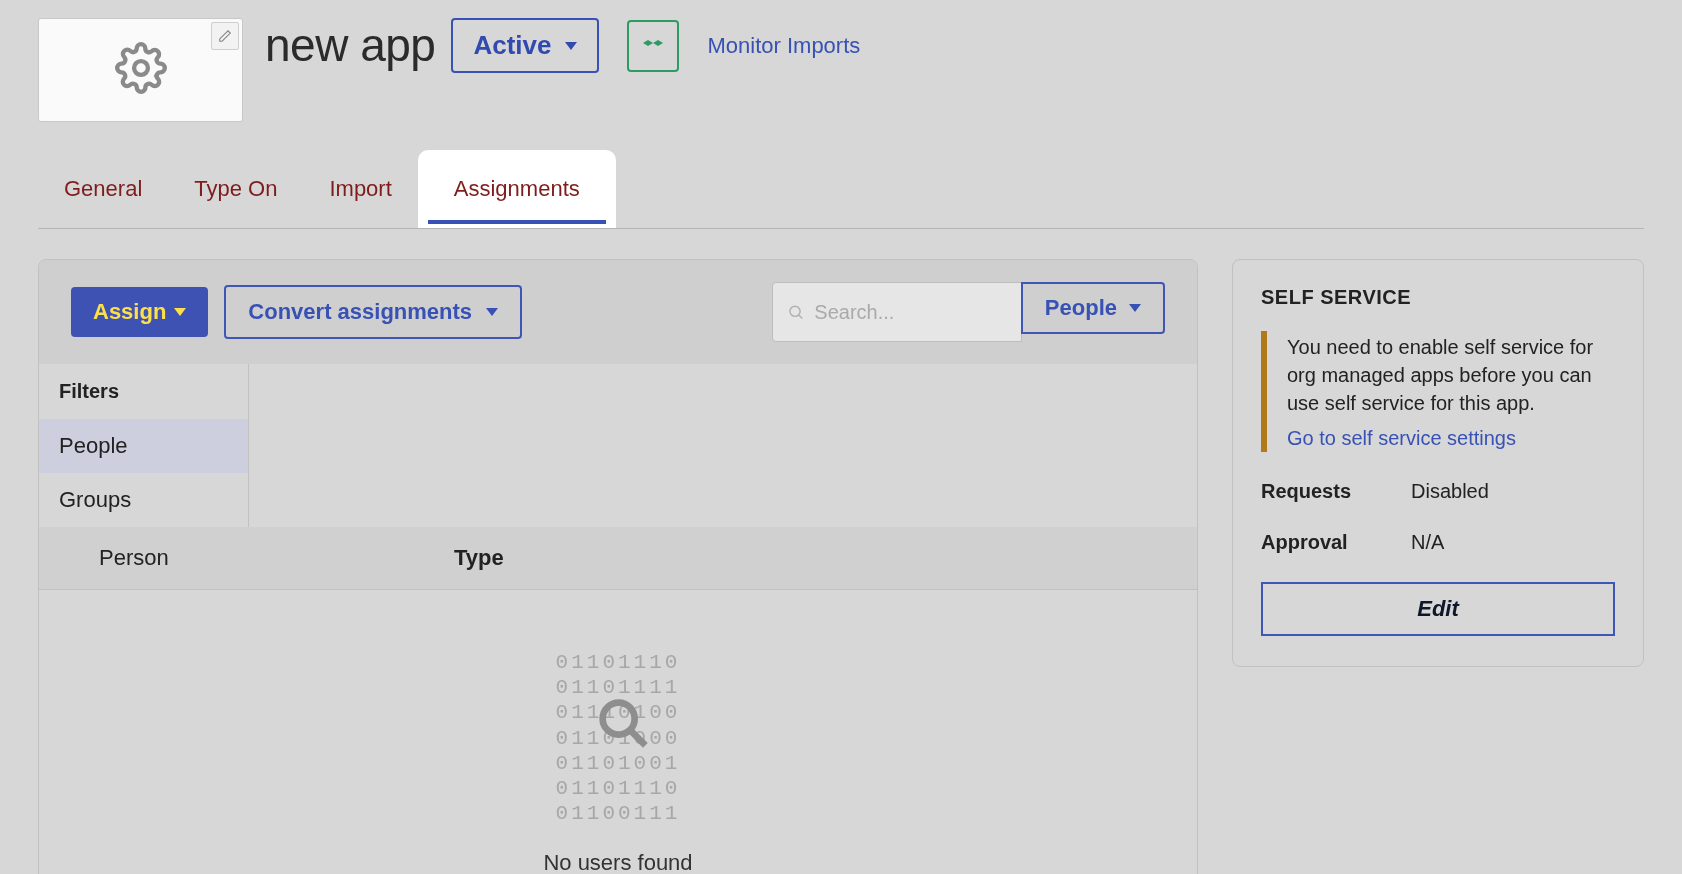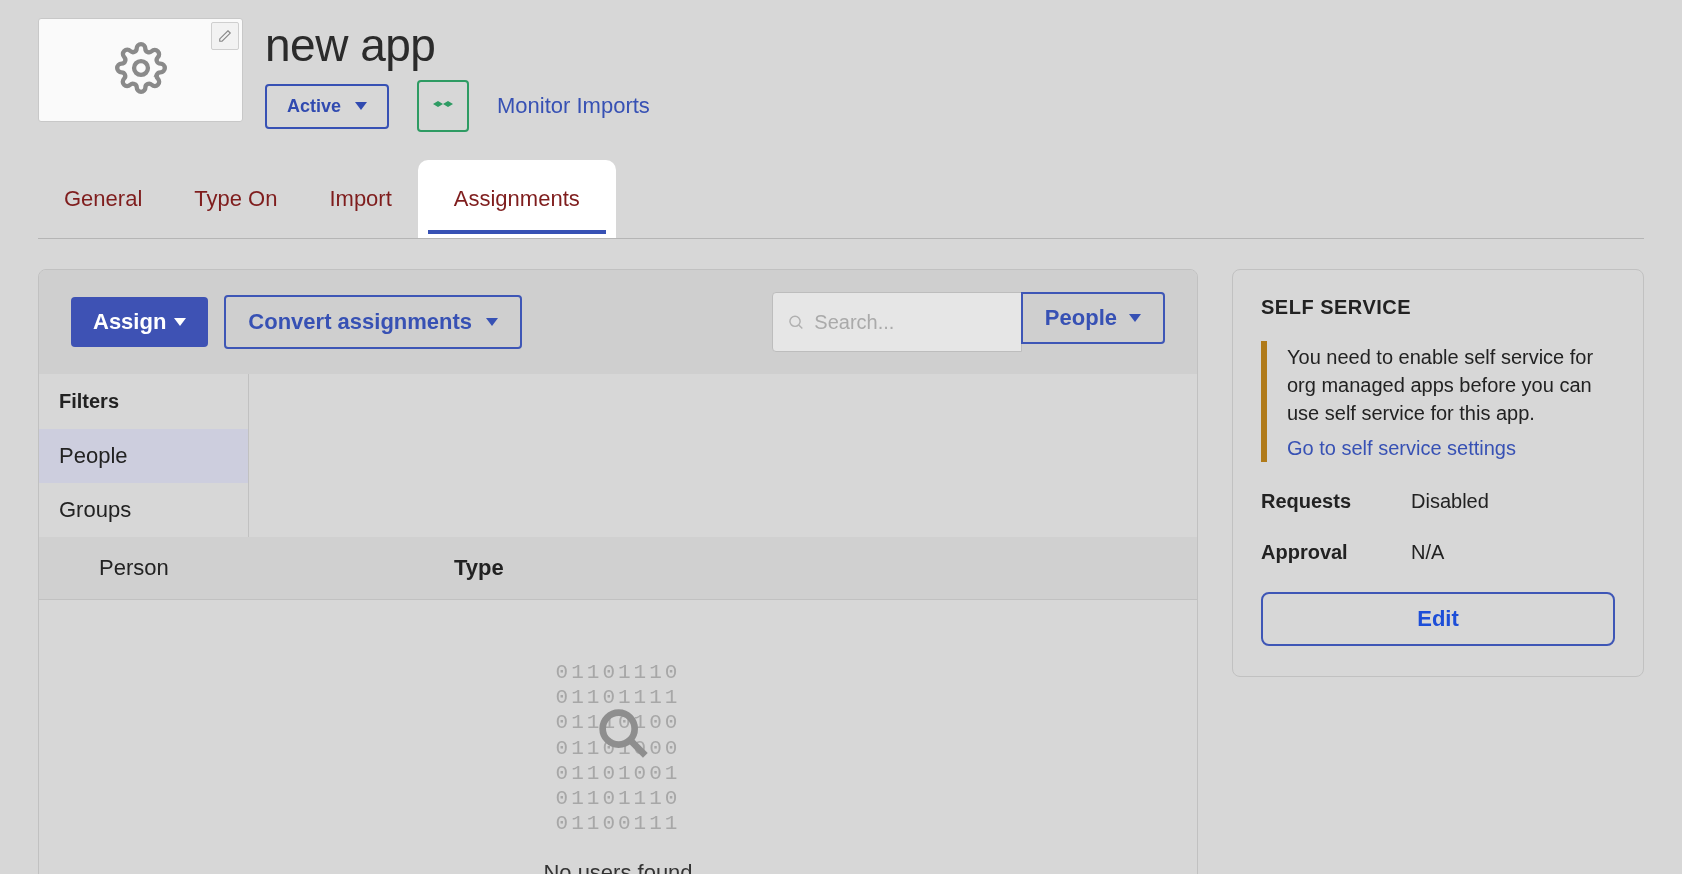--- a/index.html
+++ b/index.html
@@ -34,34 +34,34 @@
     position: absolute;
     top: 3px; right: 3px;
     width: 28px; height: 28px;
     border: 1px solid #cfcfcf;
     background: #f2f2f2;
     border-radius: 2px;
     display: flex; align-items: center; justify-content: center;
   }
   .edit-corner svg { width: 14px; height: 14px; stroke: #888; }
 
-  .header-right { display: flex; flex-direction: column; gap: 8px; }
+  .header-right { display: flex; gap: 16px; }
   .app-title {
     font-size: 46px;
     font-weight: 500;
     letter-spacing: -0.5px;
     color: #2b2b2b;
   }
   .header-controls { display: flex; align-items: center; gap: 28px; }
 
   .status-btn {
     border: 2px solid #3751b4;
     color: #304ab0;
     background: transparent;
-    font-size: 18px;
+    font-size: 26px;
     font-weight: 600;
     padding: 10px 20px;
     border-radius: 4px;
     display: flex; align-items: center; gap: 14px;
     cursor: pointer;
   }
   .caret-down {
     width: 0; height: 0;
     border-left: 6px solid transparent;
     border-right: 6px solid transparent;
@@ -133,21 +133,21 @@
     background: #cfcfcf;
   }
   .btn {
     font-size: 22px;
     font-weight: 600;
     padding: 12px 22px;
     border-radius: 4px;
     display: flex; align-items: center; gap: 14px;
     cursor: pointer;
   }
-  .btn-primary { background: #3e52b4; color: #ffffff; border: none; gap: 8px; }
+  .btn-primary { background: #3e52b4; color: #fde047; border: none; gap: 8px; }
   .btn-outline { background: transparent; color: #3751b4; border: 2px solid #3e56b6; }
   .spacer { flex: 1; }
   .search-cluster { display: flex; align-items: stretch; }
   .search-box {
     display: flex; align-items: center;
     border: 1px solid #bdbdbd;
     background: #e6e6e6;
     padding: 0 14px;
     border-radius: 4px 0 0 4px;
     width: 250px; height: 60px;
@@ -231,27 +231,28 @@
     margin-bottom: 28px;
   }
   .notice-text { font-size: 20px; line-height: 1.4; margin-bottom: 10px; }
   .notice-link { color: #3751b4; font-size: 20px; cursor: pointer; }
   .kv-row { display: flex; margin-bottom: 28px; }
   .kv-key { width: 150px; font-weight: 700; font-size: 20px; }
   .kv-val { font-size: 20px; }
   .edit-btn {
     width: 100%;
     border: 2px solid #3e56b6;
-    color: #1d4ed8;
+    color: #0f172a;
     background: transparent;
     font-size: 22px; font-weight: 600;
     padding: 12px 0;
-    border-radius: 8px;
+    border-radius: 0;
     cursor: pointer;
     text-align: center;
+    font-style: italic;
   }
 </style>
 </head>
 <body>
 
 <div class="page">
 
   <div class="header-row">
     <div class="app-icon-box">
       <span class="gear">

